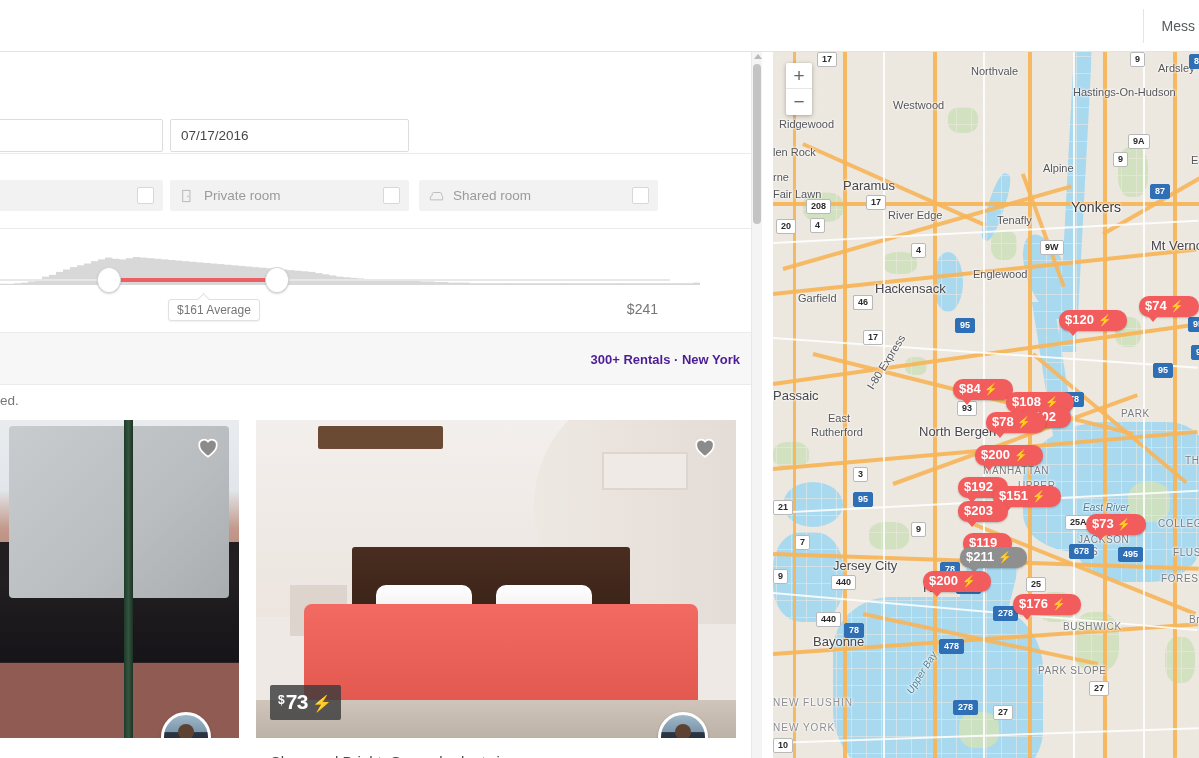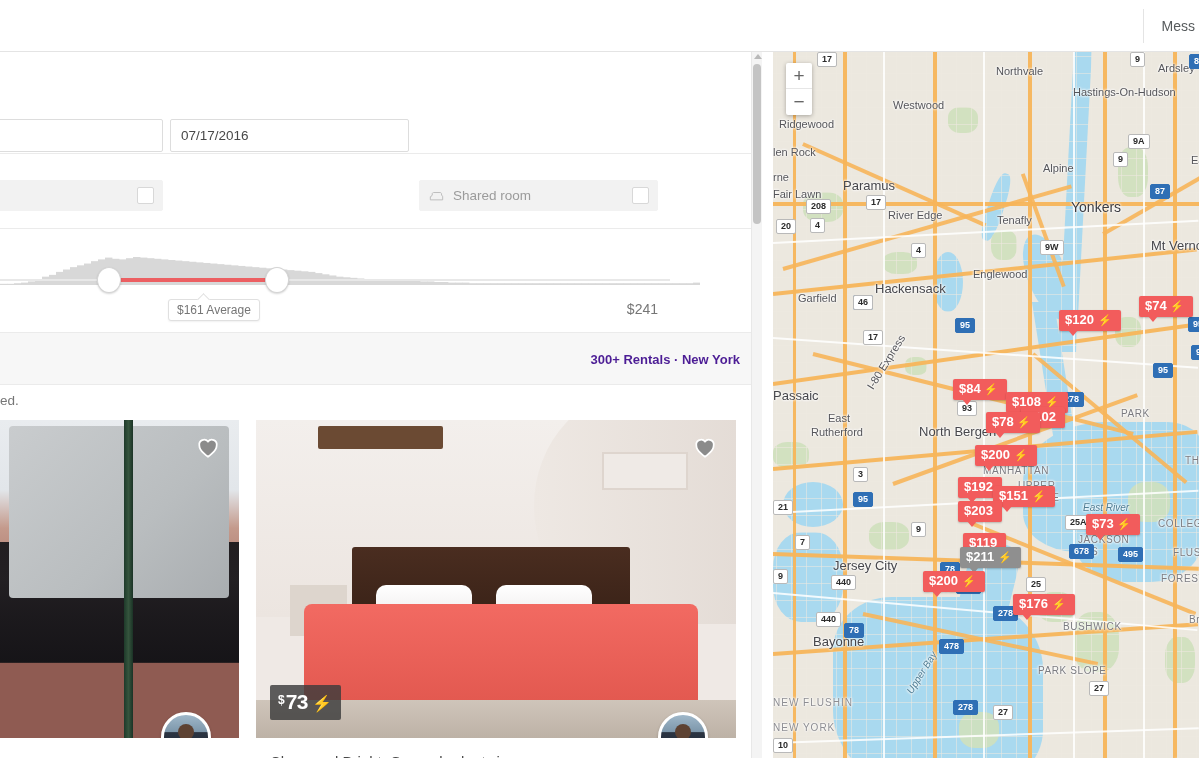--- a/index.html
+++ b/index.html
@@ -305,21 +305,21 @@
   }
   .sm-box:after {
     content: ""; position: absolute; left: 5px; top: 1px;
     width: 5px; height: 10px; border: solid #e8808f;
     border-width: 0 2px 2px 0; transform: rotate(42deg);
   }
   .sm-label { font-size: 13px; color: #484848; white-space: nowrap; }
 
   .marker {
     position: absolute; background: #f25c5c; color: #fff;
-    border-radius: 2px; padding: 3px 9px 4px 6px;
+    border-radius: 10px; padding: 3px 15px 4px 6px;
     font-size: 13px; font-weight: bold; line-height: 14px;
     white-space: nowrap; cursor: pointer;
     box-shadow: 0 1px 2px rgba(0,0,0,.22);
     display: flex; align-items: center;
   }
   .marker.gray { background: #8f8f8f; }
   .marker:after {
     content: ""; position: absolute; left: 9px; bottom: -5px;
     width: 0; height: 0;
     border-left: 5px solid transparent; border-right: 5px solid transparent;
@@ -345,20 +345,28 @@
     </div>
     <div class="fld date">
       <span>07/17/2016</span>
     </div>
     <div style="position:absolute;left:0;top:101px;width:762px;height:1px;background:#ebebeb;"></div>
 
     <div class="filter-row-2">
       <div class="roomtype rt0">
 
         <span class="rt-label">me/apt</span>
+        <span class="rt-check"></span>
+      </div>
+      <div class="roomtype rt1">
+        <svg class="rt-icon" viewBox="0 0 20 20">
+          <rect x="4" y="3" width="9" height="14" fill="none" stroke="#a8a8a8" stroke-width="1.3"></rect>
+          <circle cx="10.5" cy="10.5" r="1" fill="#a8a8a8"></circle>
+        </svg>
+        <span class="rt-label">Private room</span>
         <span class="rt-check"></span>
       </div>
       <div class="roomtype rt2">
         <svg class="rt-icon" viewBox="0 0 22 20">
           <path d="M3 11v4h16v-4c0-2-1.5-2-1.5-2V7c0-1-1-1.5-2-1.5h-8C6.5 5.5 5.5 6 5.5 7v2S4 9 4 11z" fill="none" stroke="#a8a8a8" stroke-width="1.2"></path>
         </svg>
         <span class="rt-label">Shared room</span>
         <span class="rt-check"></span>
       </div>
     </div>
@@ -660,21 +668,21 @@
         <div class="road white" style="left:0px;top:285px;width:426px;height:2px;transform:rotate(4deg);transform-origin:left center"></div>
         <div class="road white" style="left:0px;top:460px;width:426px;height:2px;transform:rotate(-3deg);transform-origin:left center"></div>
         <div class="road white" style="left:0px;top:540px;width:426px;height:2px;transform:rotate(5deg);transform-origin:left center"></div>
         <div class="road white" style="left:0px;top:690px;width:426px;height:2px;transform:rotate(-2deg);transform-origin:left center"></div>
         <div class="road white" style="left:110px;top:0px;width:2px;height:758px;transform:rotate(0deg);transform-origin:left center"></div>
         <div class="road white" style="left:300px;top:0px;width:2px;height:758px;transform:rotate(0deg);transform-origin:left center"></div>
         <div class="road white" style="left:370px;top:0px;width:2px;height:758px;transform:rotate(0deg);transform-origin:left center"></div>
         <div class="road white" style="left:210px;top:0px;width:2px;height:758px;transform:rotate(0deg);transform-origin:left center"></div>
       </div>
     <div id="map-labels">
-        <div class="maplabel" style="left:223px;top:13px;">Northvale</div>
+        <div class="maplabel" style="left:198px;top:13px;">Northvale</div>
         <div class="maplabel" style="left:385px;top:10px;">Ardsley</div>
         <div class="maplabel" style="left:300px;top:34px;">Hastings-On-Hudson</div>
         <div class="maplabel" style="left:120px;top:47px;">Westwood</div>
         <div class="maplabel" style="left:6px;top:66px;">Ridgewood</div>
         <div class="maplabel" style="left:0px;top:94px;">len Rock</div>
         <div class="maplabel" style="left:270px;top:110px;">Alpine</div>
         <div class="maplabel" style="left:418px;top:102px;">Ea</div>
         <div class="maplabel" style="left:0px;top:119px;">rne</div>
         <div class="maplabel city" style="left:70px;top:126px;">Paramus</div>
         <div class="maplabel" style="left:0px;top:136px;">Fair Lawn</div>

